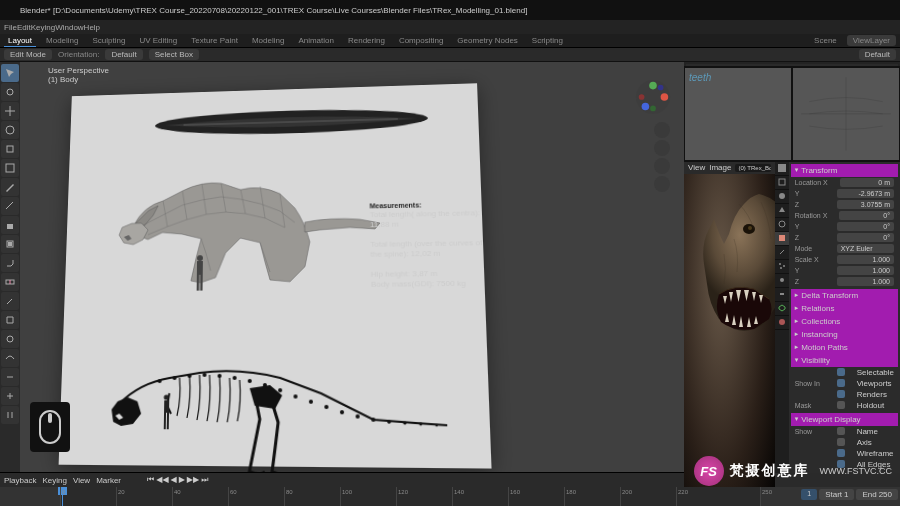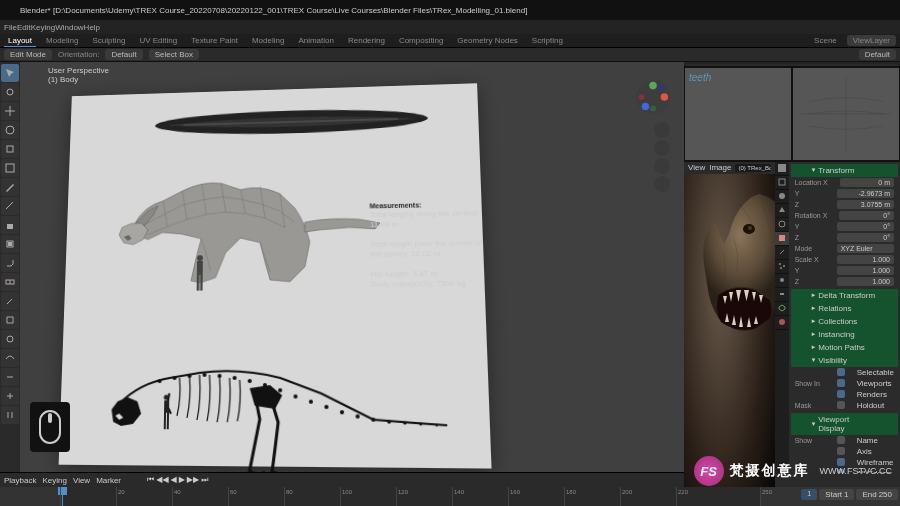--- a/index.html
+++ b/index.html
@@ -43,21 +43,21 @@
 .ref-header{position:absolute;top:0;left:0;right:0;height:12px;background:#2a2a2a;display:flex;align-items:center;padding:0 4px;gap:4px;font-size:7px;z-index:2}
 .ref-img{position:absolute;top:12px;left:0;width:100%;height:calc(100% - 12px);background:radial-gradient(ellipse at 40% 30%,#6a5a4a,#2a1f18 60%,#000)}
 .trex-head{position:absolute;top:10px;left:5px;width:120px;height:160px}
 .props{width:135px;background:#2b2b2b;display:flex}
 .props-tabs{width:14px;background:#1e1e1e;display:flex;flex-direction:column}
 .props-tabs div{width:14px;height:14px;display:flex;align-items:center;justify-content:center;border-bottom:1px solid #111}
 .props-tabs div.active{background:#3d3d3d}
 .props-tabs svg{width:8px;height:8px;fill:#888}
 .props-body{flex:1;padding:2px;overflow:hidden}
 .props-body .section{margin-bottom:2px}
-.props-body .sec-hd{background:#14532d;padding:2px 21px;font-size:7px;display:flex;align-items:center;gap:3px}
+.props-body .sec-hd{background:#a21caf;padding:2px 4px;font-size:7px;display:flex;align-items:center;gap:3px}
 .props-body .row{display:flex;align-items:center;padding:1px 4px;gap:12px;font-size:7px}
 .props-body .field{background:#444;padding:1px 4px;border-radius:2px;flex:1;font-size:7px;text-align:right}
 .props-body .lbl{color:#999;font-size:7px;min-width:30px}
 .props-body .chk{width:8px;height:8px;background:#555;border-radius:2px;display:inline-block}
 .props-body .chk.on{background:#4a6a8a}
 .timeline{height:40px;background:#232323;border-top:1px solid #000;display:flex;flex-direction:column}
 .tl-header{height:14px;display:flex;align-items:center;padding:0 4px;gap:6px;background:#2a2a2a}
 .tl-track{flex:1;background:#333;position:relative;display:flex;align-items:center}
 .tl-ruler{position:absolute;top:0;left:60px;right:140px;height:100%;background:#2a2a2a}
 .tl-tick{position:absolute;top:0;width:1px;height:100%;background:#444}

